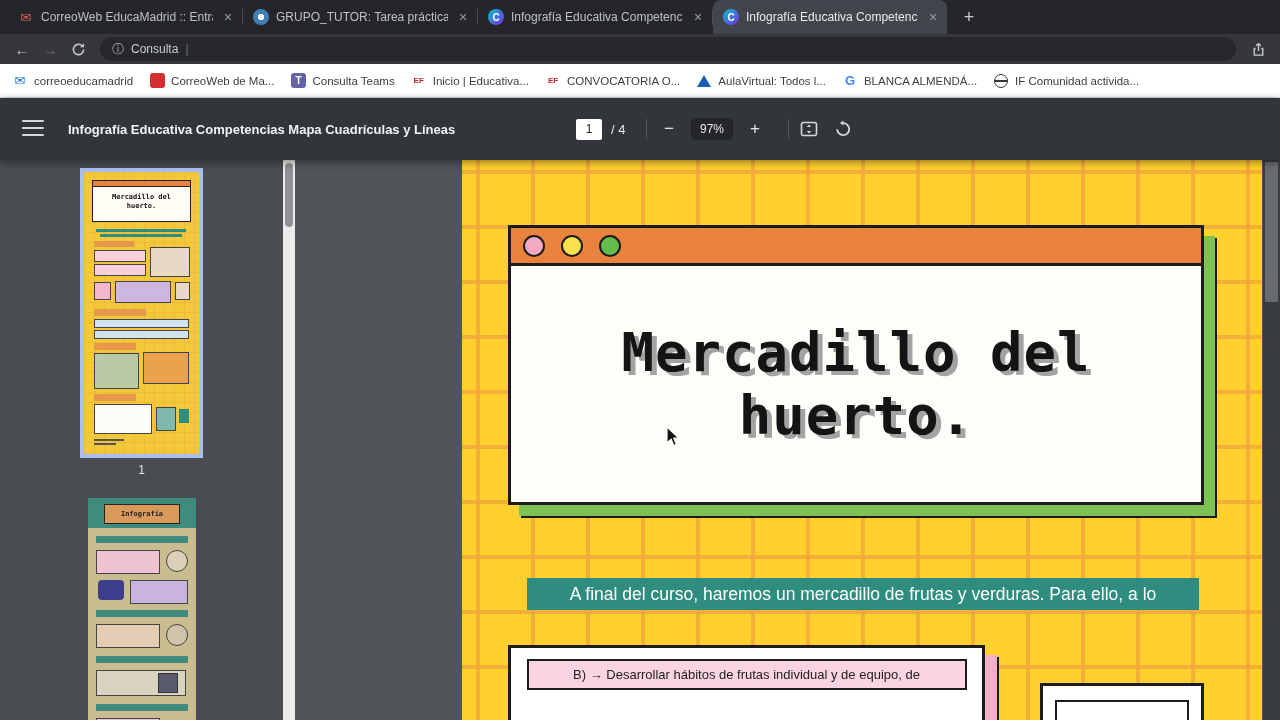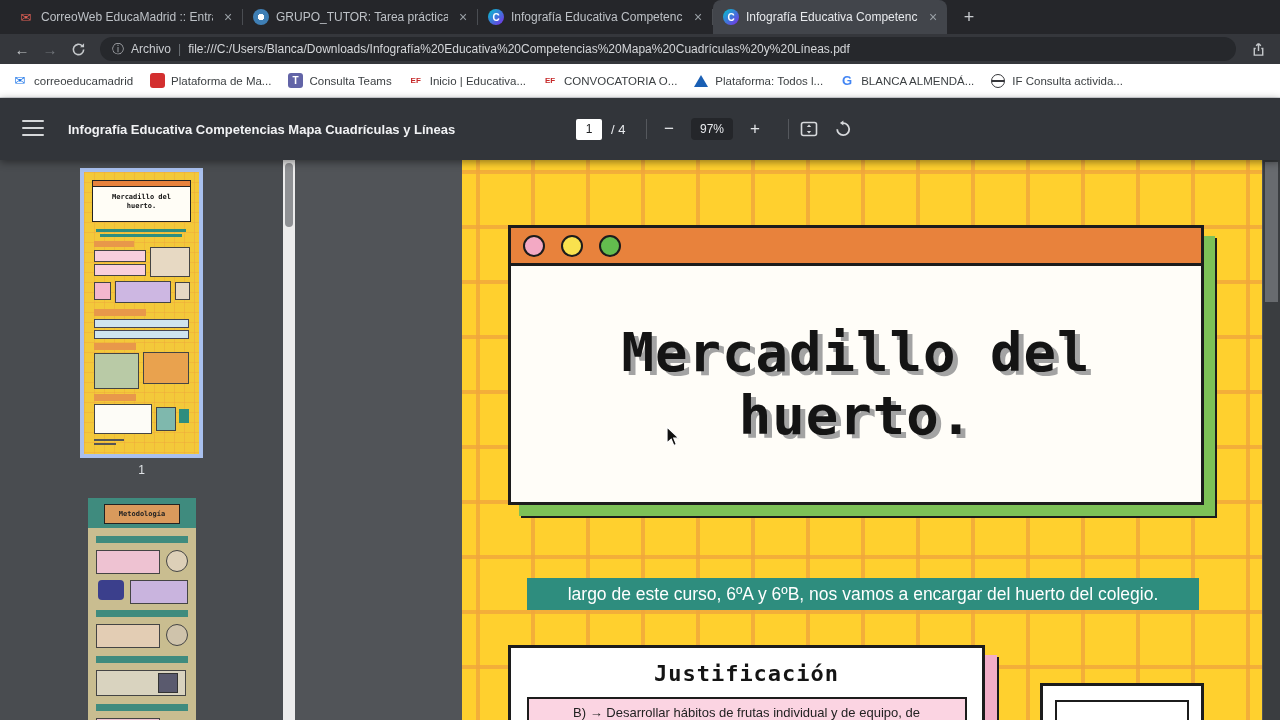--- a/index.html
+++ b/index.html
@@ -167,72 +167,71 @@
     <span class="nav-btn">←</span>
     <span class="nav-btn dim">→</span>
     <span class="nav-btn">
       <svg width="15" height="15" viewBox="0 0 16 16">
           <path d="M13.5 8a5.5 5.5 0 1 1-1.6-3.9" fill="none" stroke="#c6c9cc" stroke-width="1.7"></path>
           <path d="M13.9 1.4v4.2h-4.2z" fill="#c6c9cc"></path>
         </svg>
     </span>
     <div class="urlbar">
       <span class="info">ⓘ</span>
-      <span class="chip">Archivo</span>
+      <span class="chip">Consulta</span>
       <span class="chip-sep">|</span>
-      <span class="url">file:///C:/Users/Blanca/Downloads/Infografía%20Educativa%20Competencias%20Mapa%20Cuadrículas%20y%20Líneas.pdf</span>
     </div>
     <span class="nav-btn">
       <svg width="15" height="15" viewBox="0 0 16 16" fill="none" stroke="#c6c9cc" stroke-width="1.5">
           <path d="M5 7H3.5v7h9V7H11"></path>
           <path d="M8 1.5v8M8 1.5L5.5 4M8 1.5L10.5 4"></path>
         </svg>
     </span>
   </div>
 
   <div class="bookmarksbar">
     <div class="bookmark">
       <span class="bm-ic ic-mail">✉</span>
       <span class="bm-label">correoeducamadrid</span>
     </div>
     <div class="bookmark">
       <span class="bm-ic">
           <span class="ic-red"></span>
         </span>
-      <span class="bm-label">Plataforma de Ma...</span>
+      <span class="bm-label">CorreoWeb de Ma...</span>
     </div>
     <div class="bookmark">
       <span class="bm-ic">
           <span class="ic-teams">T</span>
         </span>
       <span class="bm-label">Consulta Teams</span>
     </div>
     <div class="bookmark">
       <span class="bm-ic ic-ef">EF</span>
       <span class="bm-label">Inicio | Educativa...</span>
     </div>
     <div class="bookmark">
       <span class="bm-ic ic-ef">EF</span>
       <span class="bm-label">CONVOCATORIA O...</span>
     </div>
     <div class="bookmark">
       <span class="bm-ic">
           <span class="ic-tri"></span>
         </span>
-      <span class="bm-label">Plataforma: Todos l...</span>
+      <span class="bm-label">AulaVirtual: Todos l...</span>
     </div>
     <div class="bookmark">
       <span class="bm-ic ic-g">G</span>
       <span class="bm-label">BLANCA ALMENDÁ...</span>
     </div>
     <div class="bookmark">
       <span class="bm-ic">
           <span class="ic-globe"></span>
         </span>
-      <span class="bm-label">IF Consulta activida...</span>
+      <span class="bm-label">IF Comunidad activida...</span>
     </div>
   </div>
 
   <div class="pdftoolbar">
     <div class="hamburger">
         <i></i>
         <i></i>
         <i></i>
       </div>
     <div class="doc-title">Infografía Educativa Competencias Mapa Cuadrículas y Líneas</div>
@@ -296,21 +295,21 @@
           <i class="tb" style="left:72px;top:235px;width:20px;height:24px;background:#7fb8ad;border:1px solid #444"></i>
           <i class="tb" style="left:95px;top:237px;width:10px;height:14px;background:#2e8d7e"></i>
           <i class="tb" style="left:10px;top:267px;width:30px;height:2px;background:#555"></i>
           <i class="tb" style="left:10px;top:271px;width:22px;height:2px;background:#555"></i>
         </div>
       </div>
       <div class="page1-label">1</div>
 
       <div class="thumb2">
         <div class="t2-band"></div>
-        <div class="t2-met">Metodología</div>
+        <div class="t2-met">Infografía</div>
         <i class="tb" style="left:8px;top:38px;width:92px;height:7px;background:#3f8b7e"></i>
         <i class="tb" style="left:8px;top:52px;width:64px;height:24px;background:#eec2d2;border:1px solid #444"></i>
         <i class="tb" style="left:78px;top:52px;width:22px;height:22px;background:#ddd0b8;border:1px solid #444;border-radius:50%"></i>
         <i class="tb" style="left:10px;top:82px;width:26px;height:20px;background:#3b3f8c;border-radius:4px"></i>
         <i class="tb" style="left:42px;top:82px;width:58px;height:24px;background:#c9b4de;border:1px solid #444"></i>
         <i class="tb" style="left:8px;top:112px;width:92px;height:7px;background:#3f8b7e"></i>
         <i class="tb" style="left:8px;top:126px;width:64px;height:24px;background:#e3cdb4;border:1px solid #444"></i>
         <i class="tb" style="left:78px;top:126px;width:22px;height:22px;background:#cfc3ab;border:1px solid #444;border-radius:50%"></i>
         <i class="tb" style="left:8px;top:158px;width:92px;height:7px;background:#3f8b7e"></i>
         <i class="tb" style="left:8px;top:172px;width:90px;height:26px;background:#d9d3bf;border:1px solid #444"></i>
@@ -333,25 +332,24 @@
         </div>
         <div class="frame-body">
           <div class="big-title">
             <span>Mercadillo del</span><br>
             <span>huerto.</span>
           </div>
         </div>
       </div>
 
       <div class="intro">
-        <span class="intro-line">largo de este curso, 6ºA y 6ºB, nos vamos a encargar del huerto del colegio.</span>
+        <span class="intro-line">A final del curso, haremos un mercadillo de frutas y verduras. Para ello, a lo</span>
       </div>
 
       <div class="justif-card">
-        <div class="justif-title">Justificación</div>
         <div class="justif-item">
           <span>B) → Desarrollar hábitos de frutas individual y de equipo, de</span>
         </div>
       </div>
 
       <div class="right-card">
         <div class="right-card-inner"></div>
       </div>
     </div>
 

